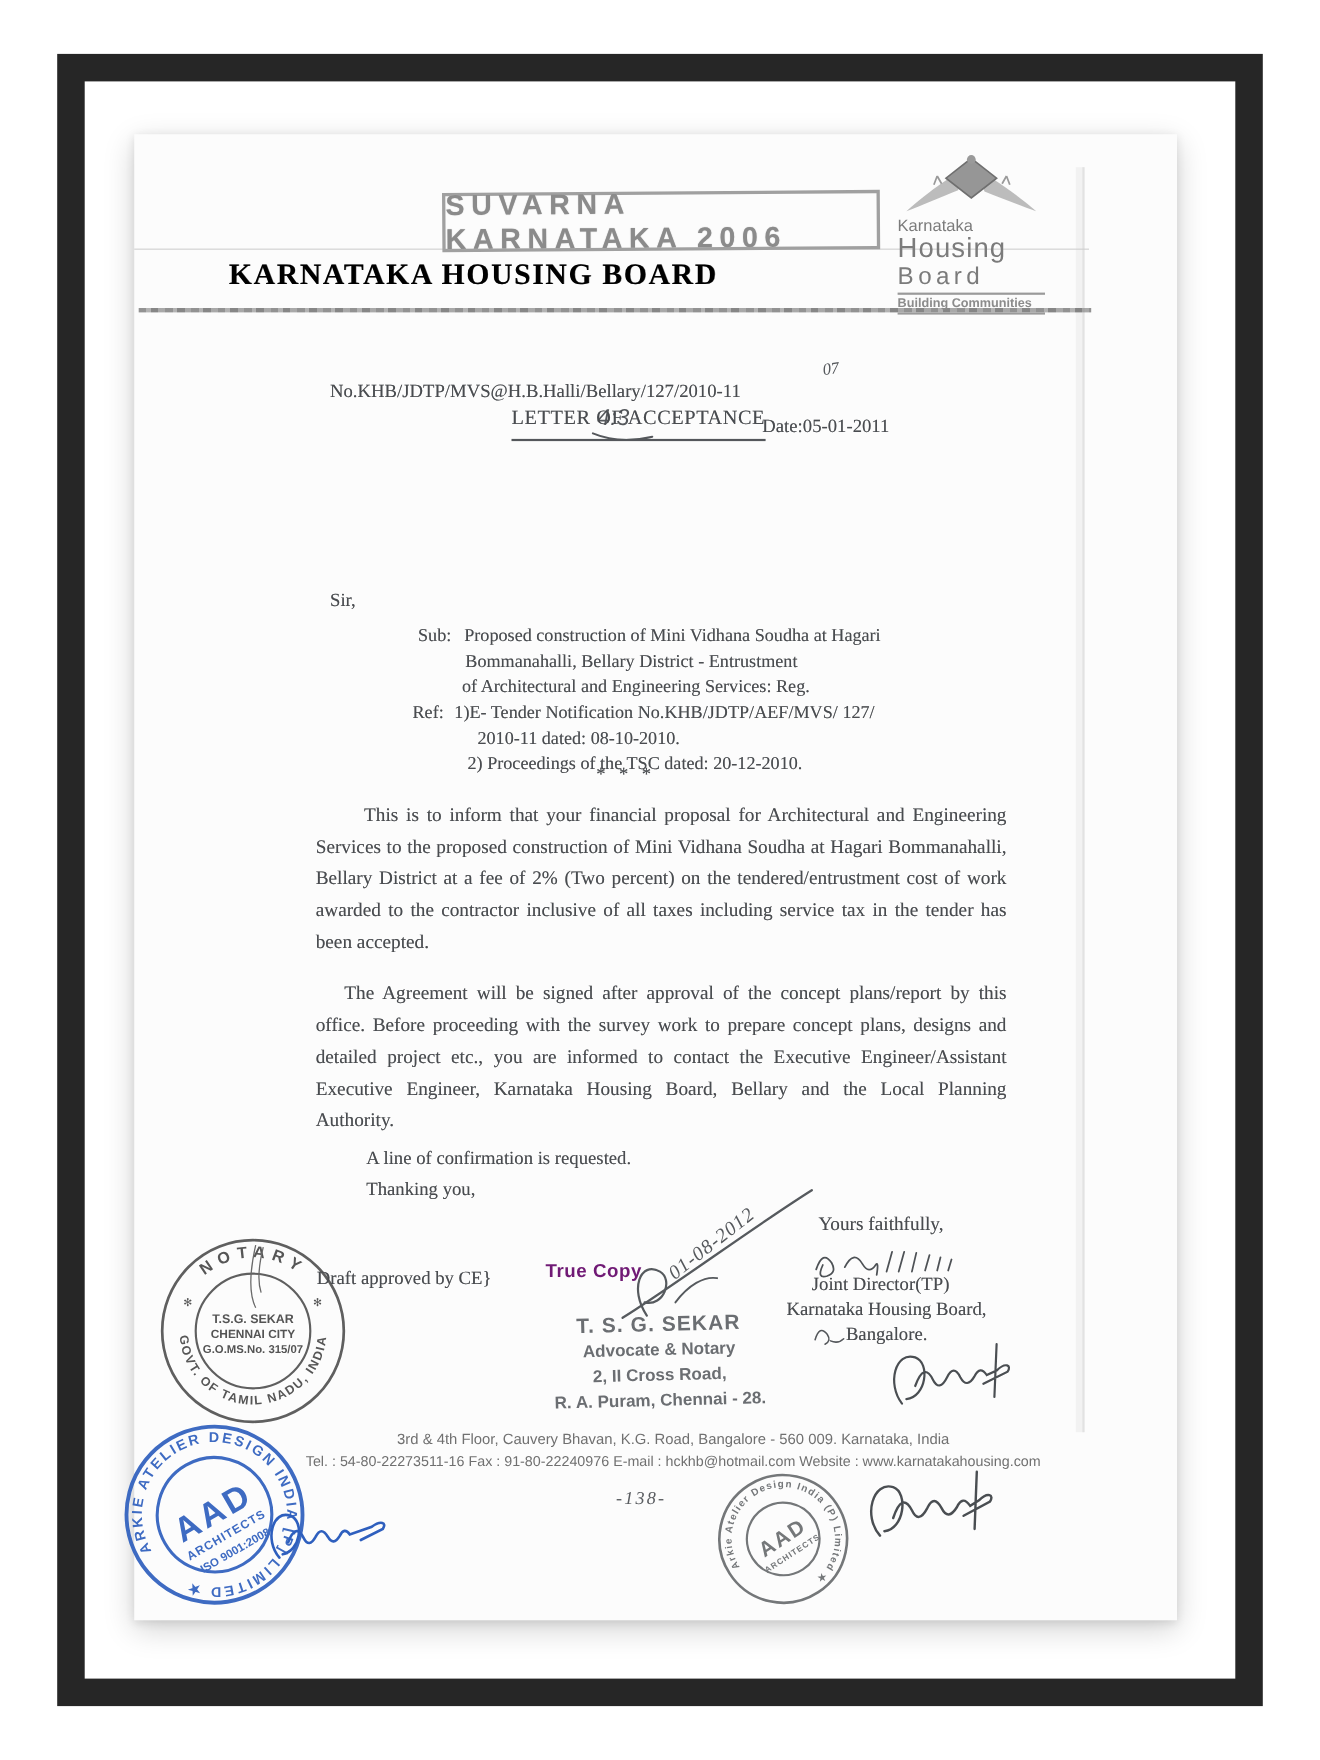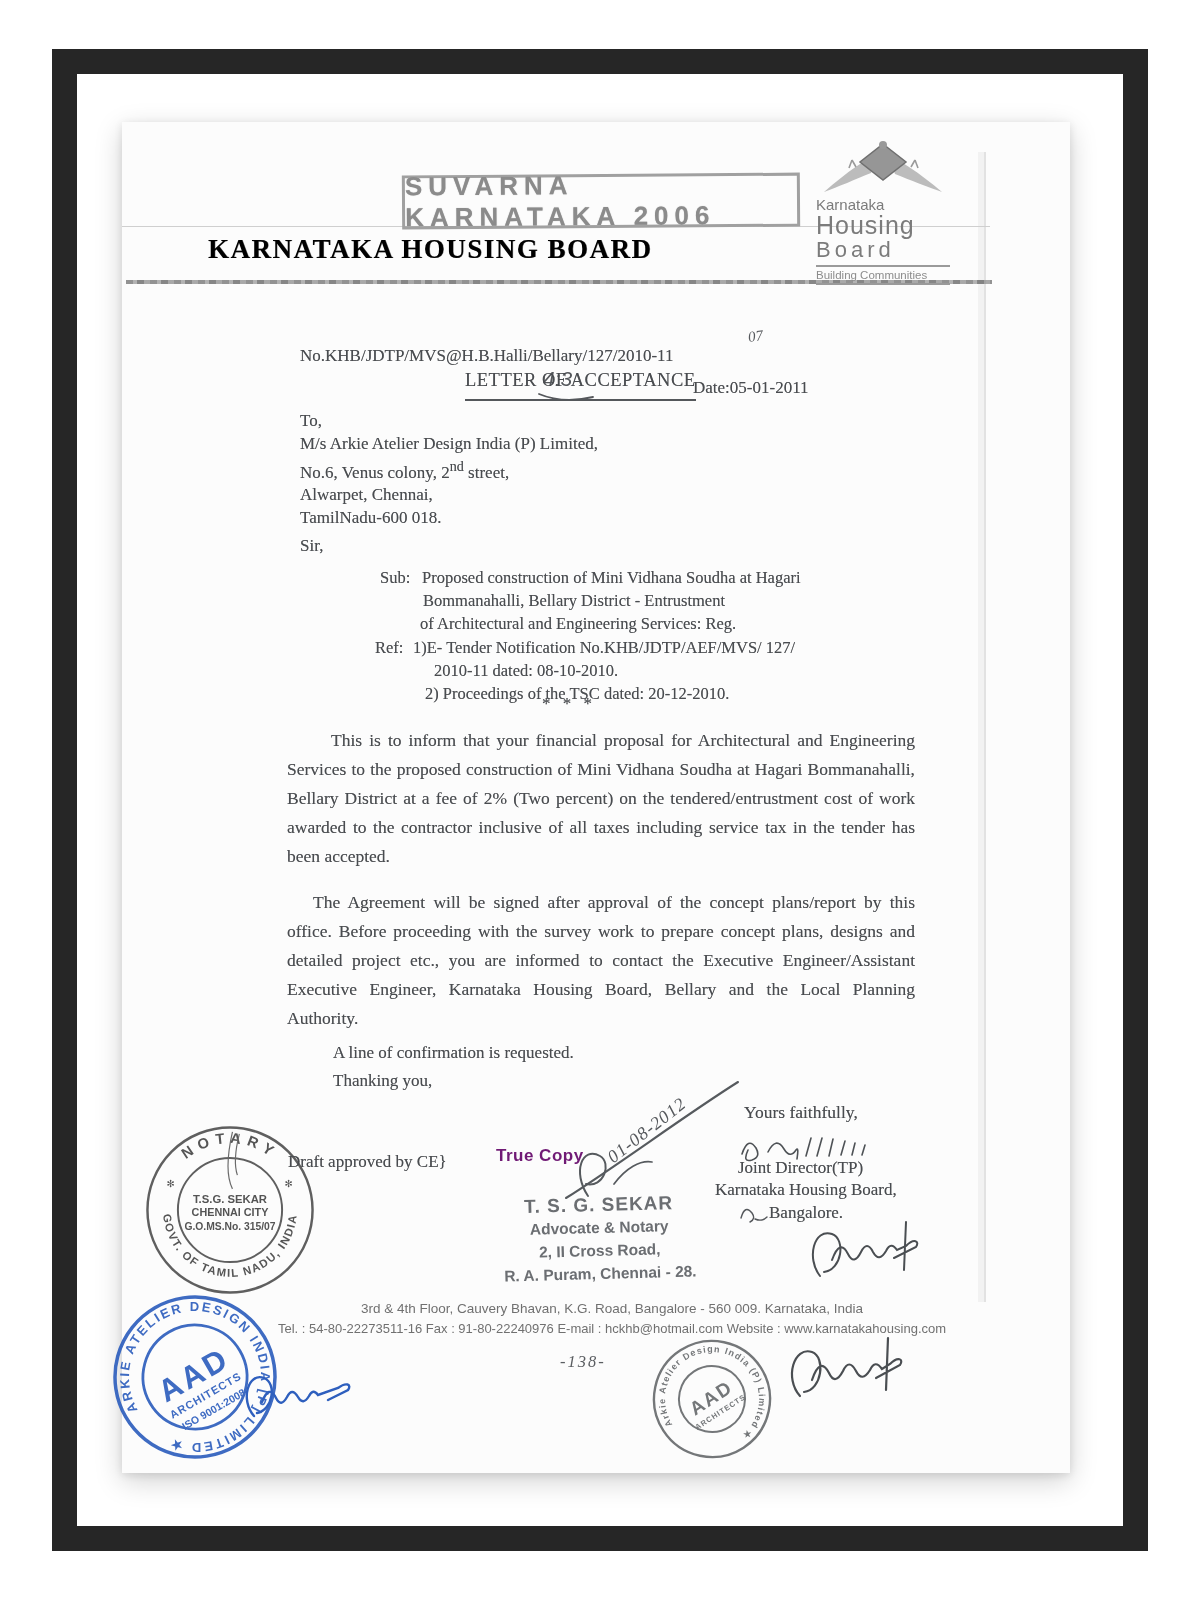--- a/index.html
+++ b/index.html
@@ -25,21 +25,21 @@
                  font-family:"Liberation Sans",sans-serif; font-weight:bold; font-size:26px;
                  letter-spacing:6px; color:#8b8b8b; text-shadow:0 0 1px #b5b5b5; }
   .org-title { left:86px; top:112px; font-size:27px; font-weight:bold; letter-spacing:1.5px;
                color:#000000; text-shadow:.4px .4px 0 #8a8a8a; }
   .logo { left:694px; top:18px; width:134px; text-align:left; color:#7b7b7b;
           font-family:"Liberation Sans",sans-serif; }
   .logo .l1 { font-size:15px; margin-top:-4px; }
   .logo .l2 { font-size:25px; letter-spacing:1px; line-height:25px; }
   .logo .l3 { font-size:22px; letter-spacing:4px; line-height:24px; }
   .logo .tag { font-size:11.5px; color:#8c8c8c; border-top:2px solid #9a9a9a;
-               border-bottom:2px solid #9a9a9a; padding:2px 0; margin-top:3px; }
+               border-bottom:2px solid #9a9a9a; padding:2px 0; margin-top:3px;font-weight:bold; }
 
   
   .refline { left:178px; top:224px; font-size:17px; }
   .dateline { left:571px; top:224px; font-size:17px;margin-top:32px; }
   .title { left:343px; top:248px; font-size:18.5px; font-weight:normal; letter-spacing:.5px;
            border-bottom:2.5px solid #54575b; padding-bottom:8px; }
 
   .addr { left:178px; top:288px; font-size:17px; line-height:22.5px; }
   .greet { left:178px; top:414px; font-size:17px; }
 
@@ -119,27 +119,20 @@
   <div class="abs hw hw-top">
     <svg width="70" height="42" viewBox="0 0 70 42">
       <text x="8" y="24" font-family="DejaVu Serif, serif" font-style="italic" font-size="21" fill="#55585c">4:3</text>
       <path d="M4,32 q24,10 54,3" stroke="#55585c" stroke-width="1.8" fill="none" stroke-linecap="round"></path>
     </svg>
   </div>
   <div class="abs hw hw-date">07</div>
 
   <div class="abs title ink">LETTER OF ACCEPTANCE</div>
 
-  <div class="abs addr ink">
-    <div>To,</div>
-    <div>M/s Arkie Atelier Design India (P) Limited,</div>
-    <div><span>No.6, Venus colony, 2</span><sup>nd</sup><span> street,</span></div>
-    <div>Alwarpet, Chennai,</div>
-    <div>TamilNadu-600 018.</div>
-  </div>
   <div class="abs greet ink">Sir,</div>
 
   <div class="abs lbl ink" style="left:258px; top:446px;">Sub:</div>
   <div class="abs subline ink" style="left:300px; top:446px;">Proposed construction of Mini Vidhana Soudha at Hagari</div>
   <div class="abs subline ink" style="left:301px; top:469px;">Bommanahalli, Bellary District - Entrustment</div>
   <div class="abs subline ink" style="left:298px; top:492px;">of Architectural and  Engineering Services: Reg.</div>
 
   <div class="abs lbl ink" style="left:253px; top:516px;">Ref:</div>
   <div class="abs reffline ink" style="left:291px; top:516px;">1)E- Tender Notification No.KHB/JDTP/AEF/MVS/ 127/</div>
   <div class="abs reffline ink" style="left:312px; top:539px;">2010-11   dated: 08-10-2010.</div>

